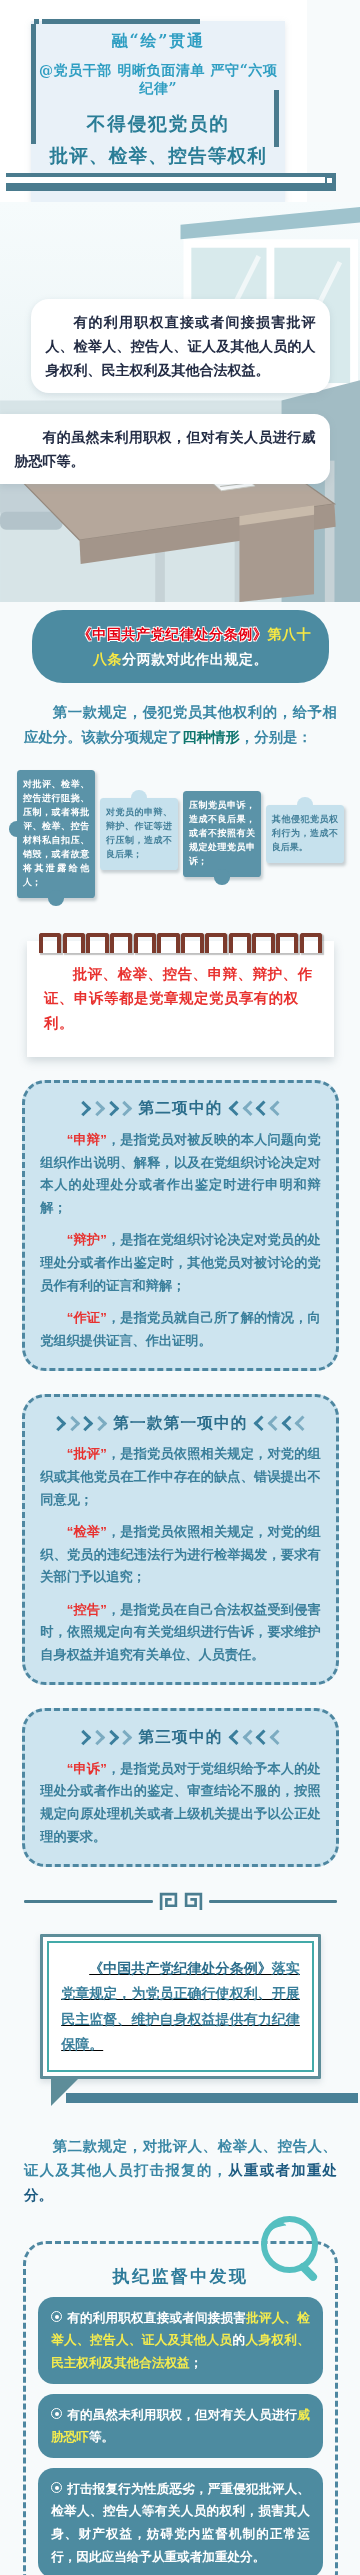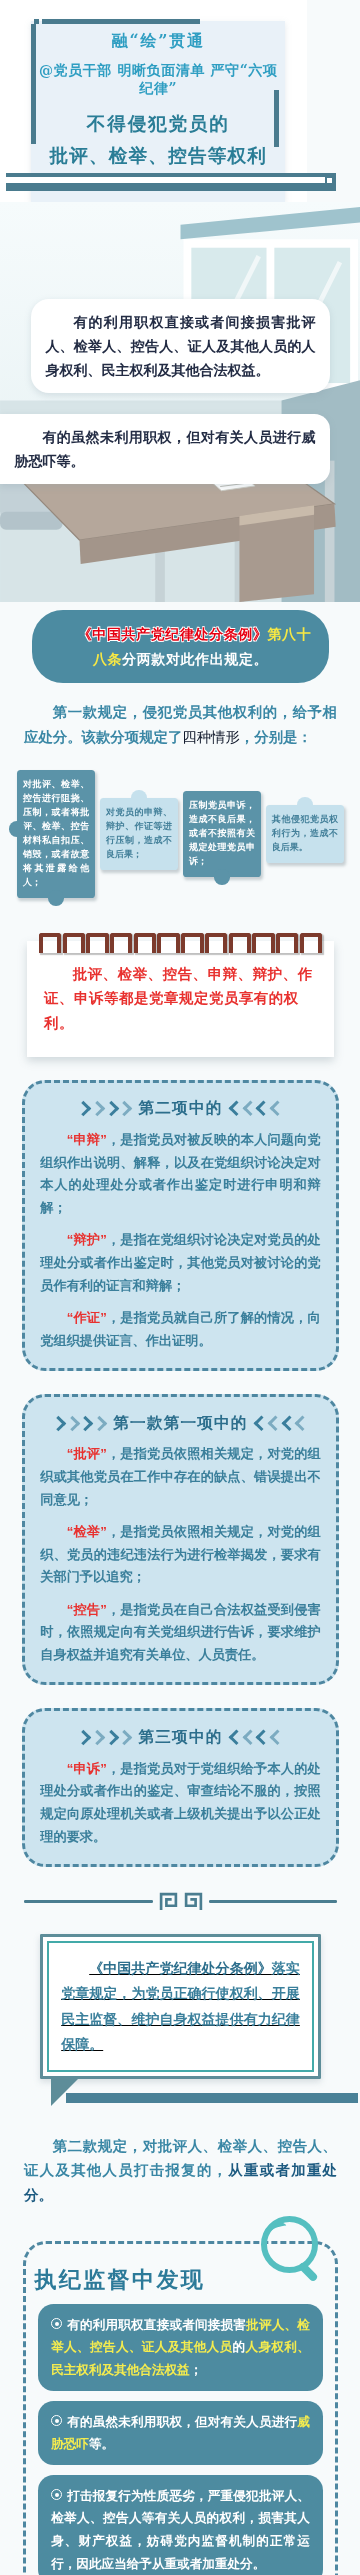--- a/index.html
+++ b/index.html
@@ -33,21 +33,21 @@
   .bubble2{left:0;right:31px;top:212px;border-radius:0 15.6px 15.6px 0;}
 
   
   .pill{margin:8.4px 32px 0;background:#4c8ba1;border-radius:31px;padding:12px 17px;
         font-weight:900;font-size:14px;line-height:1.75;color:#ffffff;text-indent:2em;letter-spacing:0.6px;text-align:center;}
   .pill .red{color:#e60012;text-shadow:0.6px 0.6px 0 #fff,-0.6px 0.6px 0 #fff,0.6px -0.6px 0 #fff,-0.6px -0.6px 0 #fff;}
   .pill .yellow{color:#f7e844;}
 
   
   .para{margin:17px 24px 0;font-size:14.4px;font-weight:600;color:#3a87a5;line-height:1.7;text-indent:2em;text-align:justify;}
-  .para .red{color:#0f172a;font-weight:400;}
+  .para .red{color:#0f766e;font-weight:700;}
   .para .hlbold{color:#1c5a80;font-weight:900;}
 
   
   .puzzles{margin:20.5px 17px 0;display:flex;gap:4.8px;align-items:center;}
   .piece{position:relative;flex:1;border-radius:3.6px;padding:8.4px 6px;font-size:9px;font-weight:700;line-height:1.55;
          box-shadow:1.8px 2.4px 3px rgba(90,110,120,.3);text-align:justify;}
   .piece.dark{background:#5b93a8;color:#ffffff;}
   .piece.light{background:#c6e1ed;color:#44809a;}
   .knob{position:absolute;width:15.6px;height:15.6px;border-radius:50%;}
   .knob.top{top:-7.8px;left:50%;margin-left:-7.8px;}
@@ -82,21 +82,21 @@
   .quote-wrap{margin:23px 40px 0;position:relative;}
   .quote-outer{border:3.6px solid #5d8d99;background:#ffffff;padding:4.2px;border-radius:1.2px;box-shadow:0 3px 6px rgba(120,140,150,.25);text-decoration:underline;}
   .quote-inner{border:2.4px solid #43aaa9;padding:13.2px 12px;}
   .quote-inner p{margin:0;font-size:14px;font-weight:600;color:#3a7f9b;line-height:1.8;text-indent:2em;text-align:justify;}
   .quote-inner .qbold{color:#2c6e8c;font-weight:900;}
   .quote-tail{position:absolute;left:10.8px;bottom:-26.5px;width:0;height:0;border-left:28px solid #5d8d99;border-bottom:28px solid transparent;}
   .quote-bar{margin:13.2px 3px 0 66px;height:10.2px;background:#4a8197;}
 
   
   .mag-box{position:relative;margin:34px 23px 0;border:3px dashed #4e87a1;border-radius:23px;padding:18px 8.4px 15.6px;}
-  .mag-title{text-align:left;font-size:22px;font-weight:900;color:#2c7a99;letter-spacing:2.4px;margin:2.4px 0 4.8px;}
+  .mag-title{text-align:center;font-size:17px;font-weight:900;color:#2c7a99;letter-spacing:2.4px;margin:2.4px 0 4.8px;}
   .mag-icon{position:absolute;top:-31px;right:10.8px;width:66px;height:72px;}
   .mag-icon .lens{position:absolute;left:2.4px;top:2.4px;width:45px;height:45px;border:6.6px solid #55bfc0;border-radius:50%;background:transparent;}
   .mag-icon .shine{position:absolute;left:13.2px;top:9.6px;width:15.6px;height:7.2px;border-top:4.2px solid #55bfc0;border-radius:50% 50% 0 0;transform:rotate(-18deg);}
   .mag-icon .handle{position:absolute;left:46px;top:48px;width:7.8px;height:21.7px;background:#55bfc0;border-radius:4.2px;transform:rotate(-45deg);}
   .mbullet{background:#4d8ba0;border-radius:15.6px;padding:9.6px 13.2px;margin:9.6px 3.6px 0;color:#ffffff;
            font-size:12.6px;font-weight:800;line-height:1.8;text-align:justify;}
   .mbullet .hl{color:#f5ec4e;}
   .dot{display:inline-block;width:9px;height:9px;border:1.8px solid #ffffff;border-radius:50%;margin-right:4.8px;position:relative;top:0.6px;}
   .dot i{display:block;width:4.2px;height:4.2px;background:#ffffff;border-radius:50%;margin:2.4px auto 0;}
 </style>

